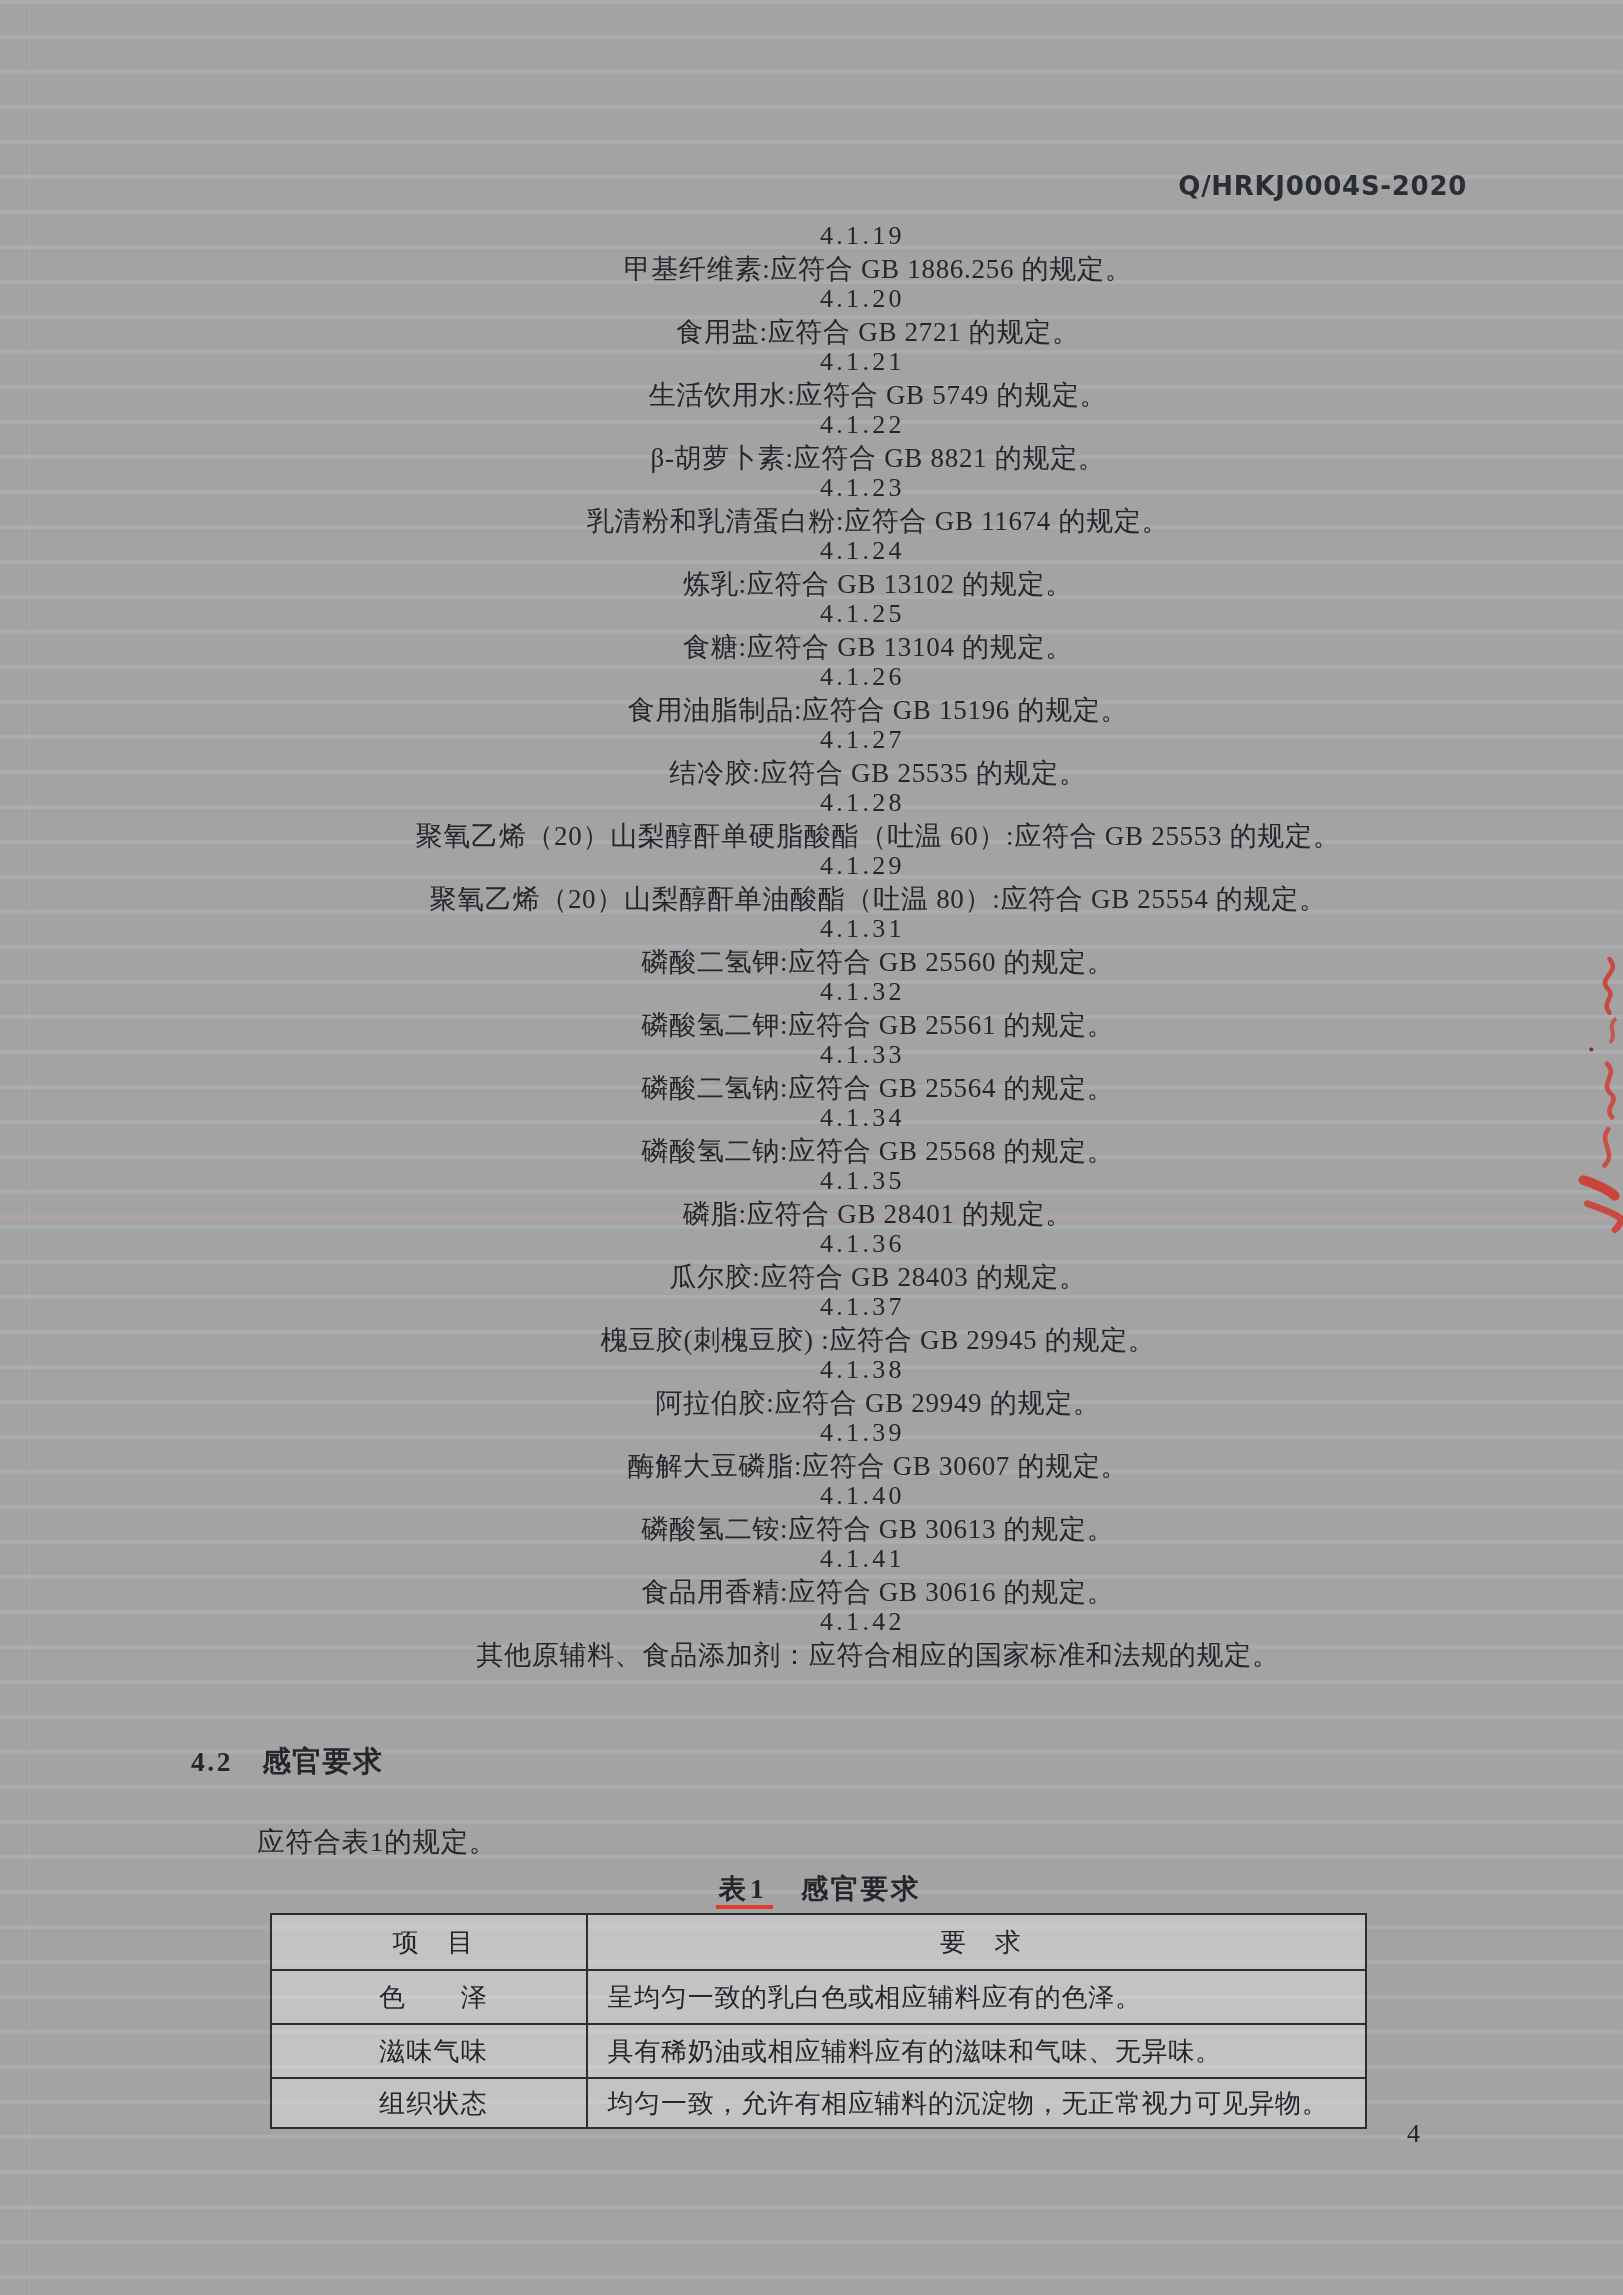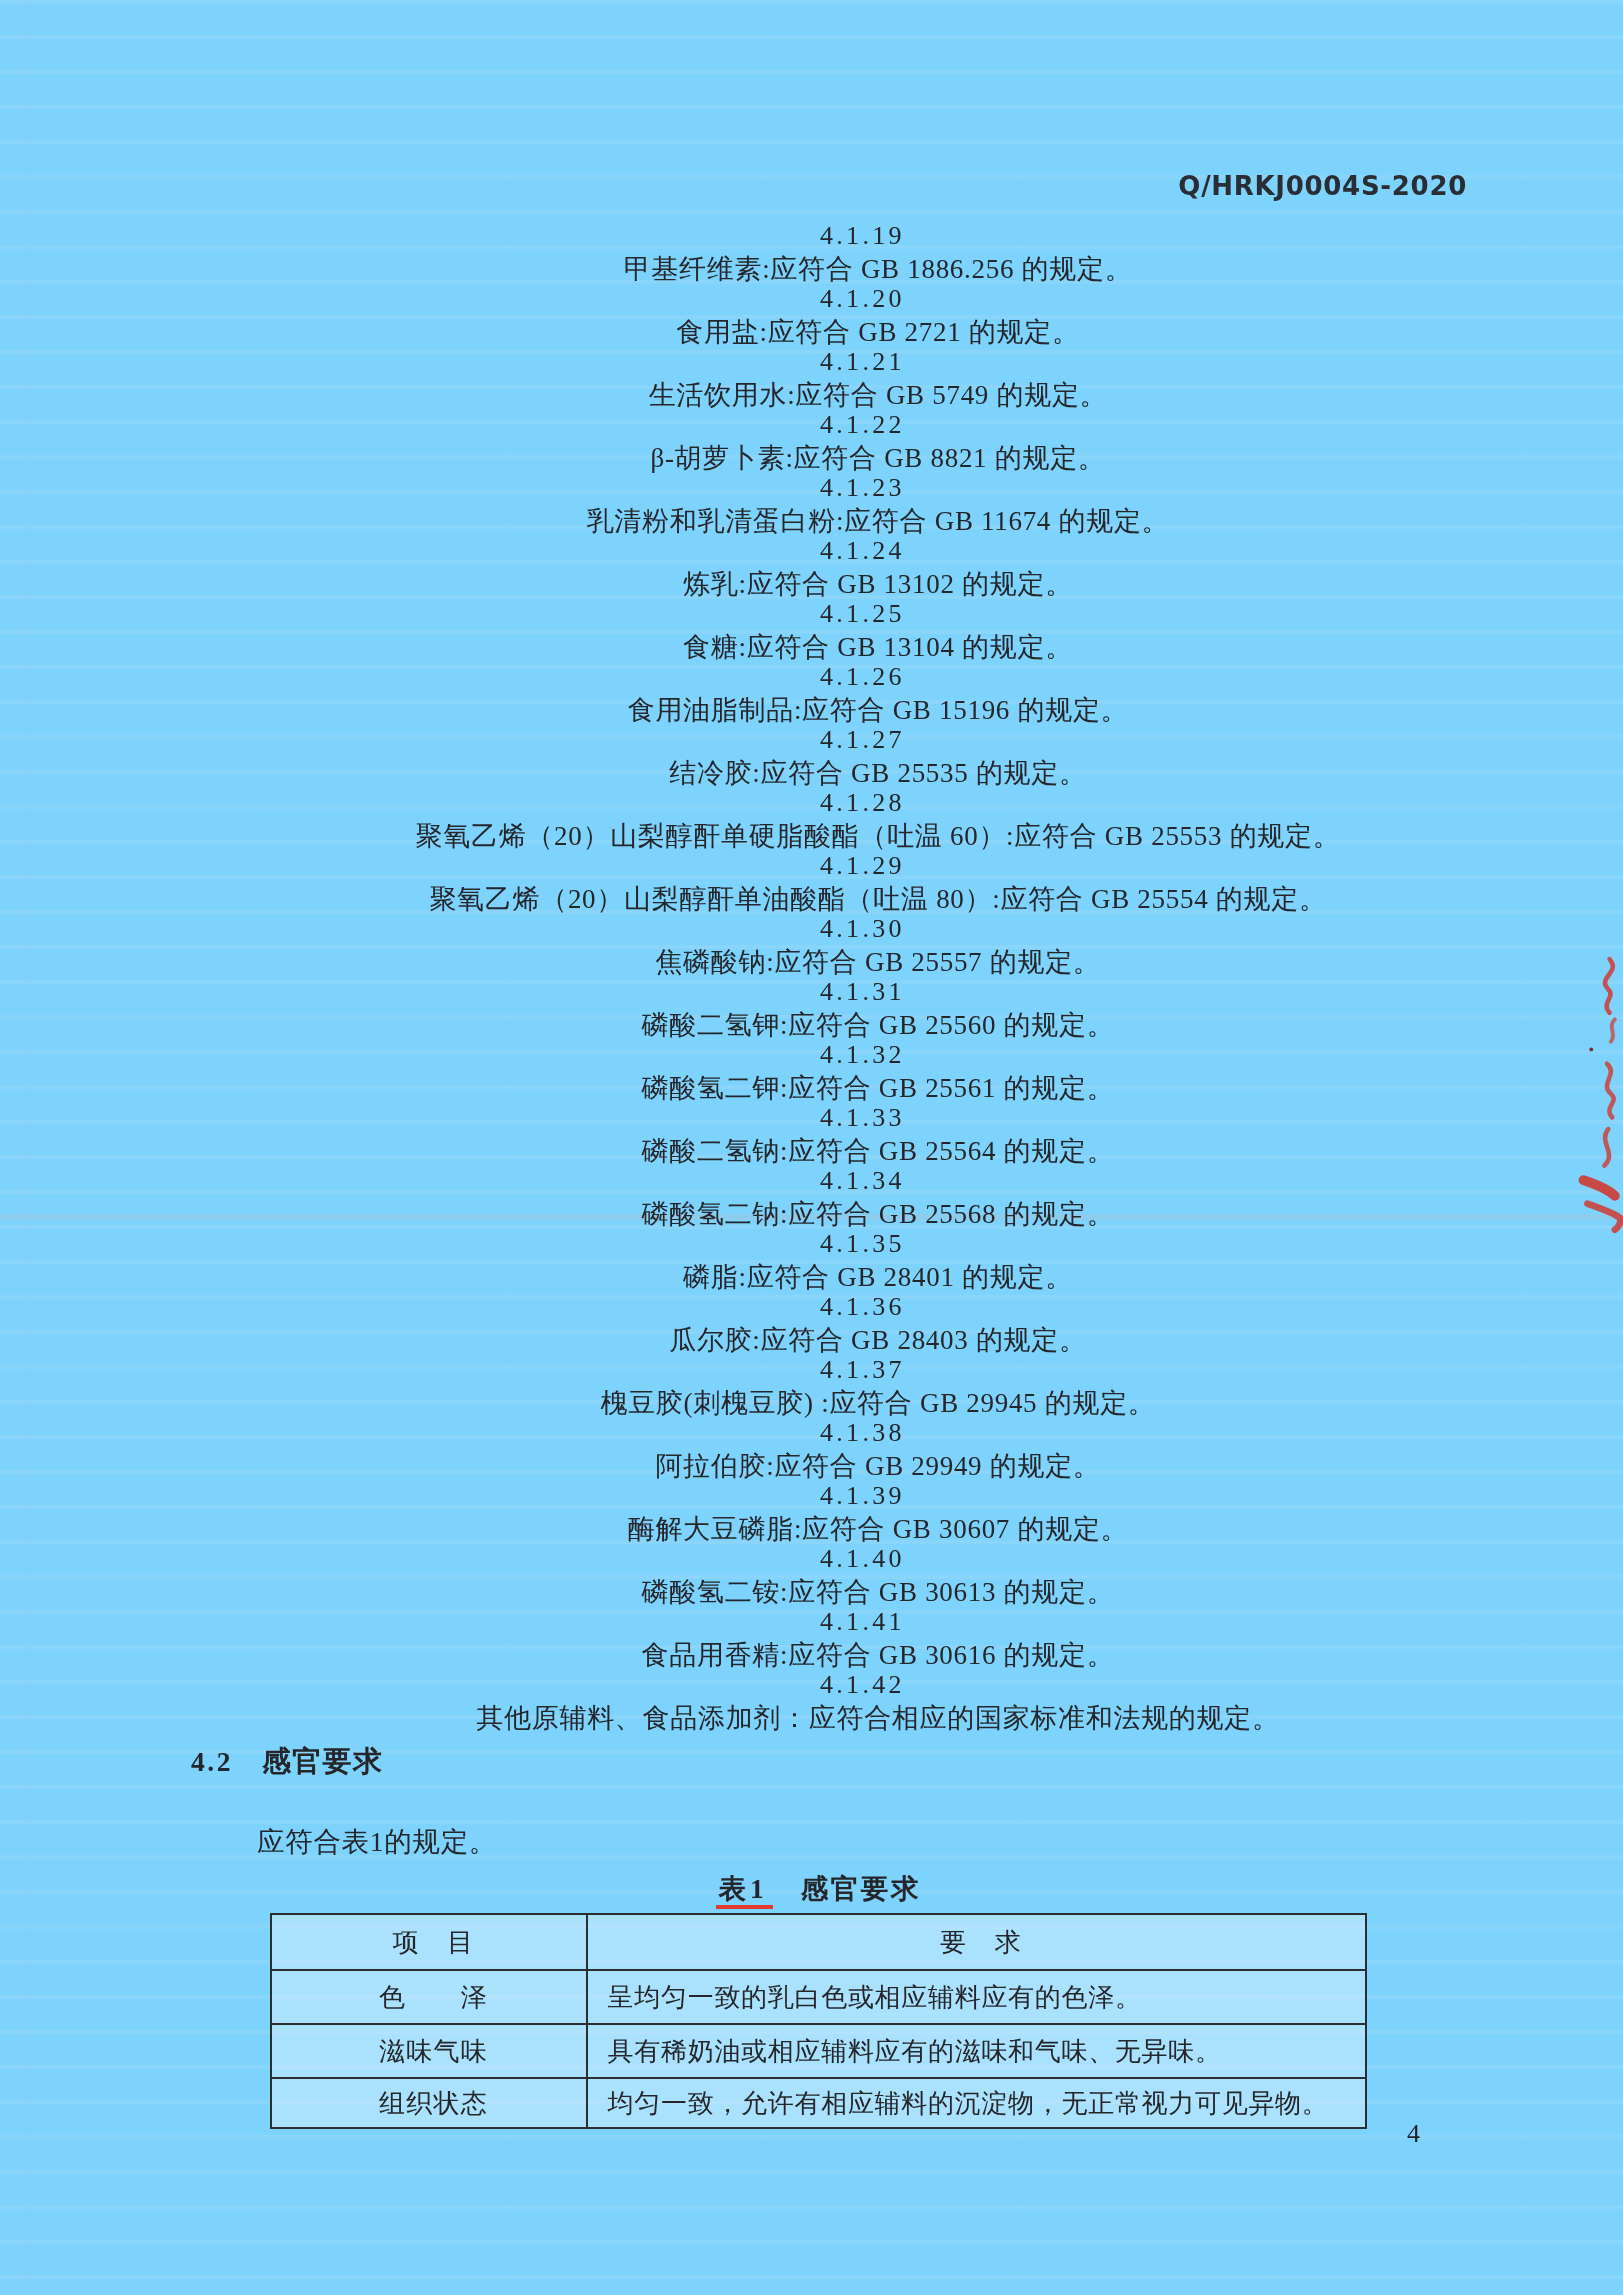--- a/index.html
+++ b/index.html
@@ -1,19 +1,19 @@
 <!DOCTYPE html>
 <html style="font-size:10.5px"><head>
 <meta charset="utf-8">
 <style>
   html,body{margin:0;padding:0;background:#e8ebef;}
   .page{
     position:relative;
     width:1623px;height:2295px;
-    background:#7dd3fc;
+    background:#a3a3a3;
     overflow:hidden;
     font-family:"Liberation Serif","DejaVu Serif",serif;
     color:#24262b;
   }
   
   .bands{
     position:absolute;inset:0;pointer-events:none;
     background:
       repeating-linear-gradient(180deg,
         rgba(205,220,240,0.16) 0px, rgba(205,220,240,0.16) 3.9px,
@@ -136,24 +136,20 @@
     <div class="clause">
       <span class="cl-num">4.1.28</span>
       <span class="cl-txt">聚氧乙烯（20）山梨醇酐单硬脂酸酯（吐温 60）:应符合 GB 25553 的规定。</span>
     </div>
 
     <div class="clause">
       <span class="cl-num">4.1.29</span>
       <span class="cl-txt">聚氧乙烯（20）山梨醇酐单油酸酯（吐温 80）:应符合 GB 25554 的规定。</span>
     </div>
 
-    <div class="clause">
-      <span class="cl-num">4.1.30</span>
-      <span class="cl-txt">焦磷酸钠:应符合 GB 25557 的规定。</span>
-    </div>
 
     <div class="clause">
       <span class="cl-num">4.1.31</span>
       <span class="cl-txt">磷酸二氢钾:应符合 GB 25560 的规定。</span>
     </div>
 
     <div class="clause">
       <span class="cl-num">4.1.32</span>
       <span class="cl-txt">磷酸氢二钾:应符合 GB 25561 的规定。</span>
     </div>

